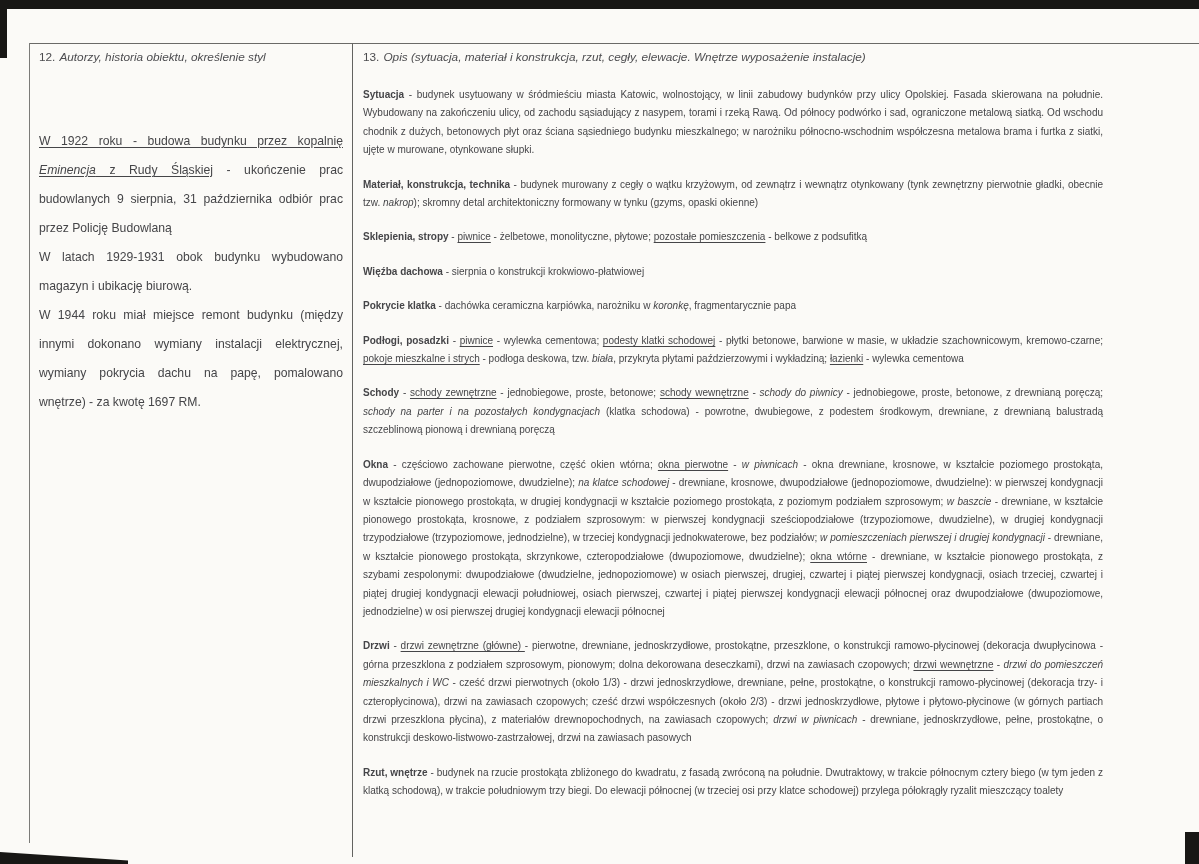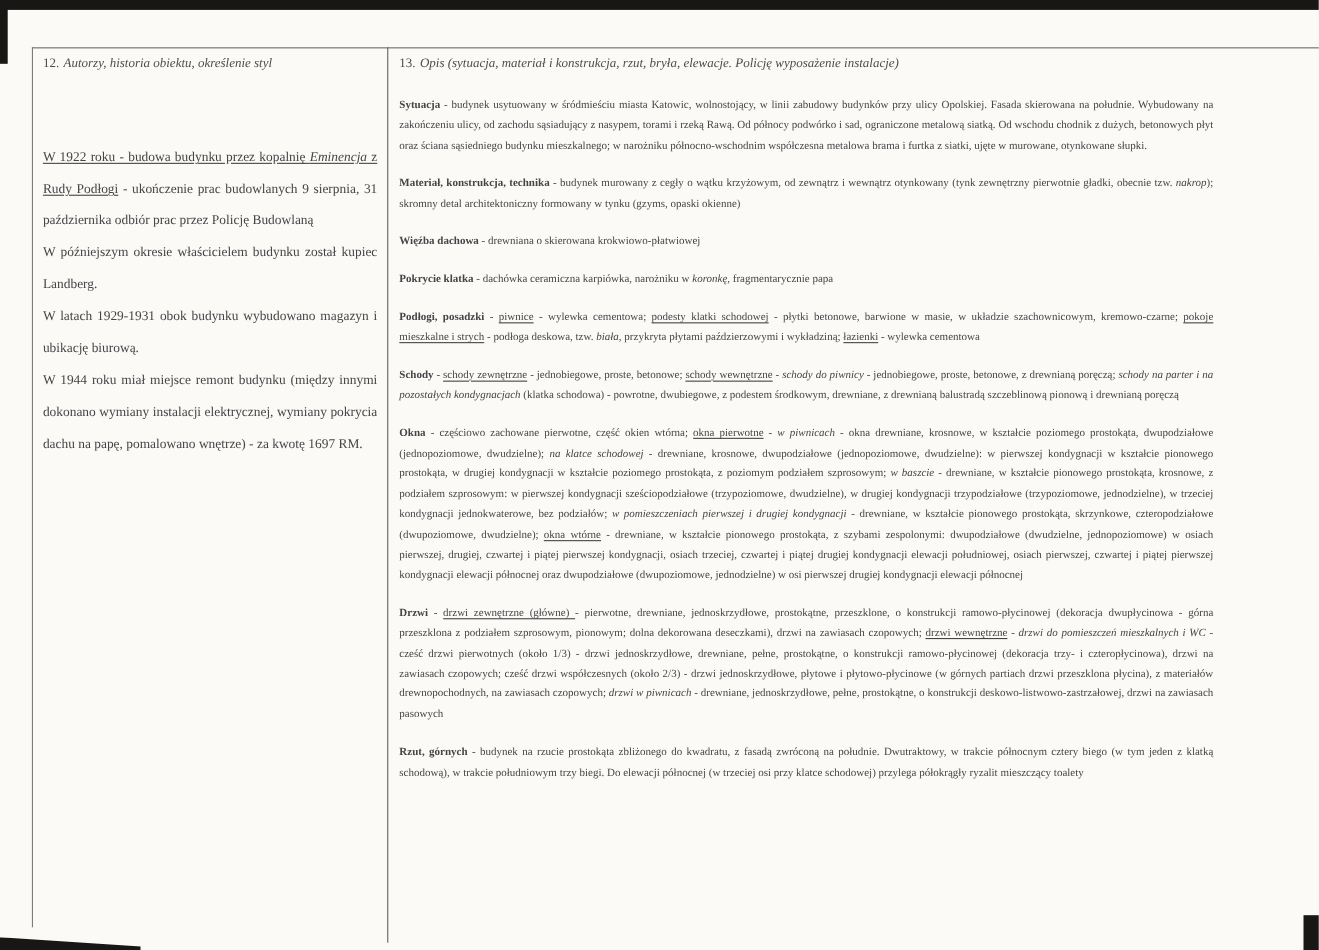--- a/index.html
+++ b/index.html
@@ -1,17 +1,17 @@
 <!DOCTYPE html>
 <html lang="pl"><head>
 <meta charset="utf-8">
 <style>
   html,body{margin:0;padding:0;background:#e8e6e2;}
   #canvas{position:relative;width:1199px;height:864px;background:#fbfaf7;overflow:hidden;
-          font-family:Liberation Serif, serif;color:#454548;}
+          font-family:Liberation Sans, sans-serif;color:#454548;}
   
   .scan-top{position:absolute;top:0;left:0;width:1199px;height:9px;background:#181715;}
   .scan-left{position:absolute;top:0;left:0;width:7px;height:58px;background:#181715;}
   .scan-bl{position:absolute;bottom:0;left:0;width:128px;height:16px;background:#181715;
            clip-path:polygon(0 25%,100% 78%,100% 100%,0 100%);}
   .scan-br{position:absolute;bottom:0;right:0;width:14px;height:32px;background:#181715;}
   
   .rule-top{position:absolute;top:43px;left:29px;width:1170px;height:1px;background:#6a6a67;}
   .v-left{position:absolute;top:43px;left:29px;width:1px;height:800px;background:#7b7b78;}
   .v-div{position:absolute;top:43px;left:352px;width:1px;height:814px;background:#636360;}
@@ -42,38 +42,38 @@
 
   <div class="rule-top"></div>
   <div class="v-left"></div>
   <div class="v-div"></div>
 
   <div class="col col-left">
     <div class="col-header">
       <span class="no">12.</span><span class="ttl">Autorzy, historia obiektu, określenie styl</span>
     </div>
     <div class="left-body">
-        <div class="para"><span class="u">W 1922 roku - budowa budynku przez kopalnię </span><span class="i u">Eminencja</span><span class="u"> z Rudy Podłogi</span><span> - ukończenie prac budowlanych 9 sierpnia, 31 października odbiór prac przez Policję Budowlaną</span></div>
-        <div class="para"><span>W późniejszym okresie właścicielem budynku został kupiec Landberg.</span></div>
+        <div class="para"><span class="u">W 1922 roku - budowa budynku przez kopalnię </span><span class="i u">Eminencja</span><span class="u"> z Rudy Śląskiej</span><span> - ukończenie prac budowlanych 9 sierpnia, 31 października odbiór prac przez Policję Budowlaną</span></div>
         <div class="para"><span>W latach 1929-1931 obok budynku wybudowano magazyn i ubikację biurową.</span></div>
         <div class="para"><span>W 1944 roku miał miejsce remont budynku (między innymi dokonano wymiany instalacji elektrycznej, wymiany pokrycia dachu na papę, pomalowano wnętrze) - za kwotę 1697 RM.</span></div>
       </div>
   </div>
 
   <div class="col col-right">
     <div class="col-header">
-      <span class="no">13.</span><span class="ttl">Opis (sytuacja, materiał i konstrukcja, rzut, bryła, elewacje. Policję wyposażenie instalacje)</span>
+      <span class="no">13.</span><span class="ttl">Opis (sytuacja, materiał i konstrukcja, rzut, cegły, elewacje. Wnętrze wyposażenie instalacje)</span>
     </div>
     <div class="right-body">
         <div class="para"><span class="b">Sytuacja</span><span> - budynek usytuowany w śródmieściu miasta Katowic, wolnostojący, w linii zabudowy budynków przy ulicy Opolskiej. Fasada skierowana na południe. Wybudowany na zakończeniu ulicy, od zachodu sąsiadujący z nasypem, torami i rzeką Rawą. Od północy podwórko i sad, ograniczone metalową siatką. Od wschodu chodnik z dużych, betonowych płyt oraz ściana sąsiedniego budynku mieszkalnego; w narożniku północno-wschodnim współczesna metalowa brama i furtka z siatki, ujęte w murowane, otynkowane słupki.</span></div>
         <div class="para"><span class="b">Materiał, konstrukcja, technika</span><span>  - budynek murowany z cegły o wątku krzyżowym, od zewnątrz i wewnątrz otynkowany (tynk zewnętrzny pierwotnie gładki, obecnie tzw. </span><span class="i">nakrop</span><span>); skromny detal architektoniczny formowany w tynku (gzyms, opaski okienne)</span></div>
-        <div class="para"><span class="b">Więźba dachowa</span><span> - drewniana o skierowana krokwiowo-płatwiowej</span></div>
+        <div class="para"><span class="b">Sklepienia, stropy</span><span> - </span><span class="u">piwnice</span><span> - żelbetowe, monolityczne, płytowe; </span><span class="u">pozostałe pomieszczenia</span><span> - belkowe z podsufitką</span></div>
+        <div class="para"><span class="b">Więźba dachowa</span><span> - sierpnia o konstrukcji krokwiowo-płatwiowej</span></div>
         <div class="para"><span class="b">Pokrycie klatka</span><span> - dachówka ceramiczna karpiówka, narożniku w </span><span class="i">koronkę</span><span>, fragmentarycznie papa</span></div>
         <div class="para"><span class="b">Podłogi, posadzki</span><span> - </span><span class="u">piwnice</span><span> - wylewka cementowa; </span><span class="u">podesty klatki schodowej</span><span> - płytki betonowe, barwione w masie, w układzie szachownicowym, kremowo-czarne; </span><span class="u">pokoje mieszkalne i strych</span><span> - podłoga deskowa, tzw. </span><span class="i">biała</span><span>, przykryta płytami paździerzowymi i wykładziną; </span><span class="u">łazienki</span><span> - wylewka cementowa</span></div>
         <div class="para"><span class="b">Schody</span><span> - </span><span class="u">schody zewnętrzne</span><span> - jednobiegowe, proste, betonowe; </span><span class="u">schody wewnętrzne</span><span> - </span><span class="i">schody do piwnicy</span><span> - jednobiegowe, proste, betonowe, z drewnianą poręczą; </span><span class="i">schody na parter i na pozostałych kondygnacjach</span><span> (klatka schodowa) - powrotne, dwubiegowe, z podestem środkowym, drewniane, z drewnianą balustradą szczeblinową pionową i drewnianą poręczą</span></div>
         <div class="para"><span class="b">Okna</span><span> - częściowo zachowane pierwotne, część okien wtórna; </span><span class="u">okna pierwotne</span><span> - </span><span class="i">w piwnicach</span><span> - okna drewniane, krosnowe, w kształcie poziomego prostokąta, dwupodziałowe (jednopoziomowe, dwudzielne); </span><span class="i">na klatce schodowej</span><span> - drewniane, krosnowe, dwupodziałowe (jednopoziomowe, dwudzielne): w pierwszej kondygnacji w kształcie pionowego prostokąta, w drugiej kondygnacji w kształcie poziomego prostokąta, z poziomym podziałem szprosowym; </span><span class="i">w baszcie</span><span> - drewniane, w kształcie pionowego prostokąta, krosnowe, z podziałem szprosowym: w pierwszej kondygnacji sześciopodziałowe (trzypoziomowe, dwudzielne), w drugiej kondygnacji trzypodziałowe (trzypoziomowe, jednodzielne), w trzeciej kondygnacji jednokwaterowe, bez podziałów; </span><span class="i">w pomieszczeniach pierwszej i drugiej kondygnacji</span><span> - drewniane, w kształcie pionowego prostokąta, skrzynkowe, czteropodziałowe (dwupoziomowe, dwudzielne); </span><span class="u">okna wtórne</span><span> - drewniane, w kształcie pionowego prostokąta, z szybami zespolonymi: dwupodziałowe (dwudzielne, jednopoziomowe) w osiach pierwszej, drugiej, czwartej i piątej pierwszej kondygnacji, osiach trzeciej, czwartej i piątej drugiej kondygnacji elewacji południowej, osiach pierwszej, czwartej i piątej pierwszej kondygnacji elewacji północnej oraz dwupodziałowe (dwupoziomowe, jednodzielne) w osi pierwszej drugiej kondygnacji elewacji północnej</span></div>
         <div class="para"><span class="b">Drzwi</span><span> - </span><span class="u"> drzwi zewnętrzne (główne) </span><span> - pierwotne, drewniane, jednoskrzydłowe, prostokątne, przeszklone, o konstrukcji ramowo-płycinowej (dekoracja dwupłycinowa - górna przeszklona z podziałem szprosowym, pionowym; dolna dekorowana deseczkami), drzwi na zawiasach czopowych; </span><span class="u">drzwi wewnętrzne</span><span> - </span><span class="i">drzwi do pomieszczeń mieszkalnych i WC</span><span> - cześć drzwi pierwotnych (około 1/3) - drzwi jednoskrzydłowe, drewniane, pełne, prostokątne, o konstrukcji ramowo-płycinowej (dekoracja trzy- i czteropłycinowa), drzwi na zawiasach czopowych; cześć drzwi współczesnych (około 2/3) - drzwi jednoskrzydłowe, płytowe i płytowo-płycinowe (w górnych partiach drzwi przeszklona płycina), z materiałów drewnopochodnych, na zawiasach czopowych; </span><span class="i">drzwi w piwnicach</span><span> - drewniane, jednoskrzydłowe, pełne, prostokątne, o konstrukcji deskowo-listwowo-zastrzałowej, drzwi na zawiasach pasowych</span></div>
-        <div class="para"><span class="b">Rzut, górnych</span><span> -  budynek na rzucie prostokąta zbliżonego do kwadratu, z fasadą zwróconą na południe. Dwutraktowy, w trakcie północnym cztery biego (w tym jeden z klatką schodową), w trakcie południowym trzy biegi. Do elewacji północnej (w trzeciej osi przy klatce schodowej) przylega półokrągły ryzalit mieszczący toalety</span></div>
+        <div class="para"><span class="b">Rzut, wnętrze</span><span> -  budynek na rzucie prostokąta zbliżonego do kwadratu, z fasadą zwróconą na południe. Dwutraktowy, w trakcie północnym cztery biego (w tym jeden z klatką schodową), w trakcie południowym trzy biegi. Do elewacji północnej (w trzeciej osi przy klatce schodowej) przylega półokrągły ryzalit mieszczący toalety</span></div>
       </div>
 
   </div>
 
 </div>
 
 </body></html>

